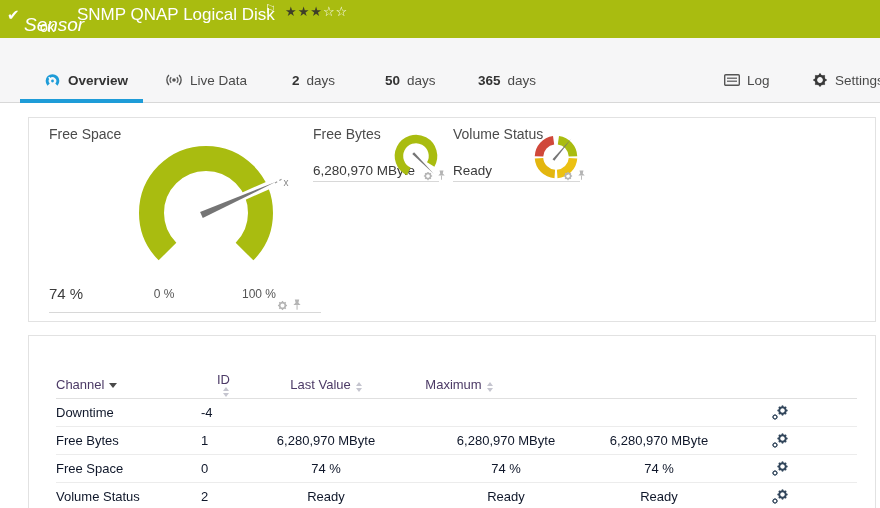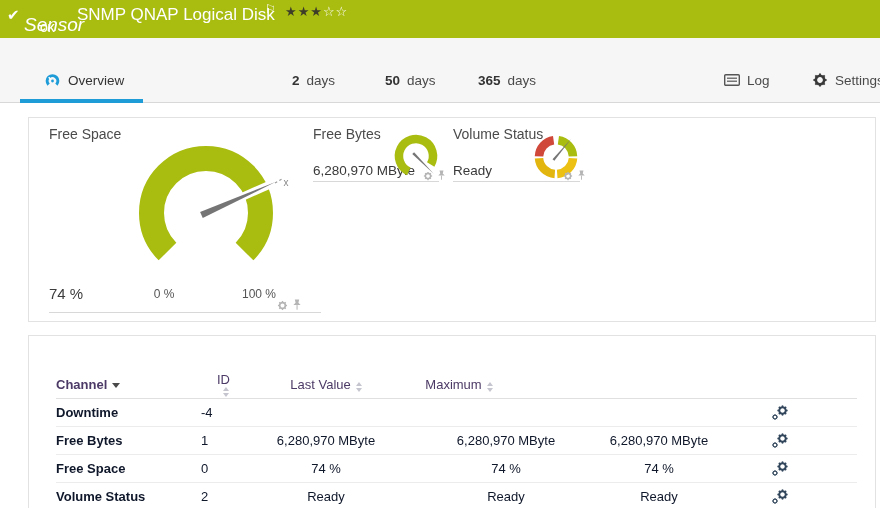--- a/index.html
+++ b/index.html
@@ -16,39 +16,39 @@
   .topbar .title{position:absolute;left:77px;top:5px;font-size:17px;white-space:nowrap;}
   .topbar .flag{position:absolute;left:265px;top:2px;font-size:12px;cursor:pointer;}
   .topbar .stars{position:absolute;left:285px;top:4px;font-size:13px;letter-spacing:1px;cursor:pointer;}
   .topbar .stars .full{color:#3e3e28;}
   .topbar .stars .empty{color:#ffffff;}
   .topbar .ok{position:absolute;left:40px;top:23px;font-size:10px;font-weight:bold;}
   
   .tabband{position:absolute;left:0;top:38px;width:880px;height:65px;background:#f6f6f7;border-bottom:1px solid #d8d8d8;box-sizing:border-box;}
   .tab{position:absolute;top:30px;height:24px;display:flex;align-items:center;gap:7px;font-size:13.5px;color:#4a4a4a;white-space:nowrap;cursor:pointer;}
   .tab .num{font-weight:bold;color:#333;}
-  .tab.active{color:#333;font-weight:normal;}
+  .tab.active{color:#333;font-weight:bold;}
   .activeline{position:absolute;left:20px;bottom:-1px;width:123px;height:4px;background:#1e9cd8;}
   
   .card{position:absolute;background:#fff;border:1px solid #e2e2e2;box-sizing:border-box;}
   #card1{left:28px;top:117px;width:848px;height:205px;}
   #card2{left:28px;top:335px;width:848px;height:220px;}
   .blocktitle{position:absolute;font-size:14px;color:#4b4b4b;white-space:nowrap;}
   .gvalue{position:absolute;font-size:13.5px;color:#3a3a3a;white-space:nowrap;}
   .bigvalue{position:absolute;left:20px;top:167px;font-size:15px;color:#3c3c3c;}
   .scalelab{position:absolute;top:169px;font-size:12px;color:#555;text-align:center;}
   .uline{position:absolute;height:1px;background:#d8d8d8;}
   .cornericons{position:absolute;display:flex;align-items:center;gap:4px;color:#b5b5b5;}
   .cornericons svg{display:block;cursor:pointer;}
   
   .table{position:absolute;left:27px;top:34px;width:801px;font-size:13px;}
   .thr{display:flex;align-items:center;height:28px;border-bottom:1px solid #e0e0e0;color:#4c3a66;cursor:pointer;}
   .tr{display:flex;align-items:center;height:27px;border-bottom:1px solid #ececec;color:#0f172a;}
   .c{white-space:nowrap;}
-  .c.ch{width:145px;font-weight:bold;}
+  .c.ch{width:145px;}
   .c.id{width:45px;flex-direction:column;}
   .c.last{width:160px;text-align:center;}
   .c.min{width:200px;text-align:center;}
   .c.max{width:106px;text-align:center;}
   .c.ic{flex:1;display:flex;justify-content:flex-end;padding-right:67px;}
   .hcell{display:flex;align-items:center;}
   .hcell.cen{justify-content:center;align-items:flex-end;}
   .tri-down-dark{width:0;height:0;border-left:4px solid transparent;border-right:4px solid transparent;border-top:5px solid #4a4a4a;margin-left:5px;margin-top:2px;}
   .sorts{display:inline-flex;flex-direction:column;gap:2px;margin-left:5px;}
   .tri-up{width:0;height:0;border-left:3.5px solid transparent;border-right:3.5px solid transparent;border-bottom:4px solid #c5c5cf;}
@@ -92,20 +92,30 @@
 
 <div class="tabband">
   <div class="tab active" style="left:44px">
     <svg width="17" height="17" viewBox="0 0 17 17">
       <path d="M4.6 12.6 A5.3 5.3 0 1 1 12.4 12.6" fill="none" stroke="#1e9cd8" stroke-width="3.1"></path>
       <line x1="8.5" y1="9" x2="4.7" y2="5.2" stroke="#ffffff" stroke-width="1.6"></line>
       <circle cx="8.5" cy="9" r="1.4" fill="#1e9cd8"></circle>
     </svg>
     <span>Overview</span>
   </div>
+  <div class="tab" style="left:165px">
+    <svg width="18" height="14" viewBox="0 0 18 14">
+      <circle cx="9" cy="7" r="1.8" fill="#555"></circle>
+      <path d="M6.2 4.2 A4 4 0 0 0 6.2 9.8" fill="none" stroke="#555" stroke-width="1.4"></path>
+      <path d="M3.9 2 A7.2 7.2 0 0 0 3.9 12" fill="none" stroke="#555" stroke-width="1.4"></path>
+      <path d="M11.8 4.2 A4 4 0 0 1 11.8 9.8" fill="none" stroke="#555" stroke-width="1.4"></path>
+      <path d="M14.1 2 A7.2 7.2 0 0 1 14.1 12" fill="none" stroke="#555" stroke-width="1.4"></path>
+    </svg>
+    <span>Live Data</span>
+  </div>
   <div class="tab" style="left:292px">
     <span class="num">2</span>
     <span>days</span>
   </div>
   <div class="tab" style="left:385px">
     <span class="num">50</span>
     <span>days</span>
   </div>
   <div class="tab" style="left:478px">
     <span class="num">365</span>

